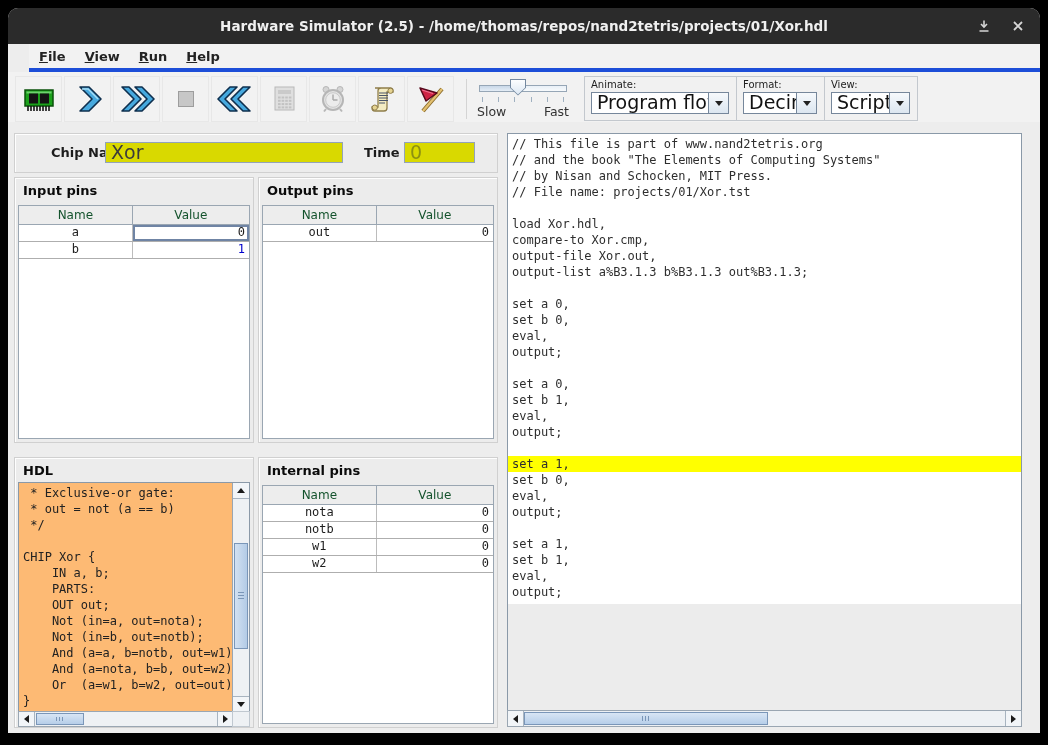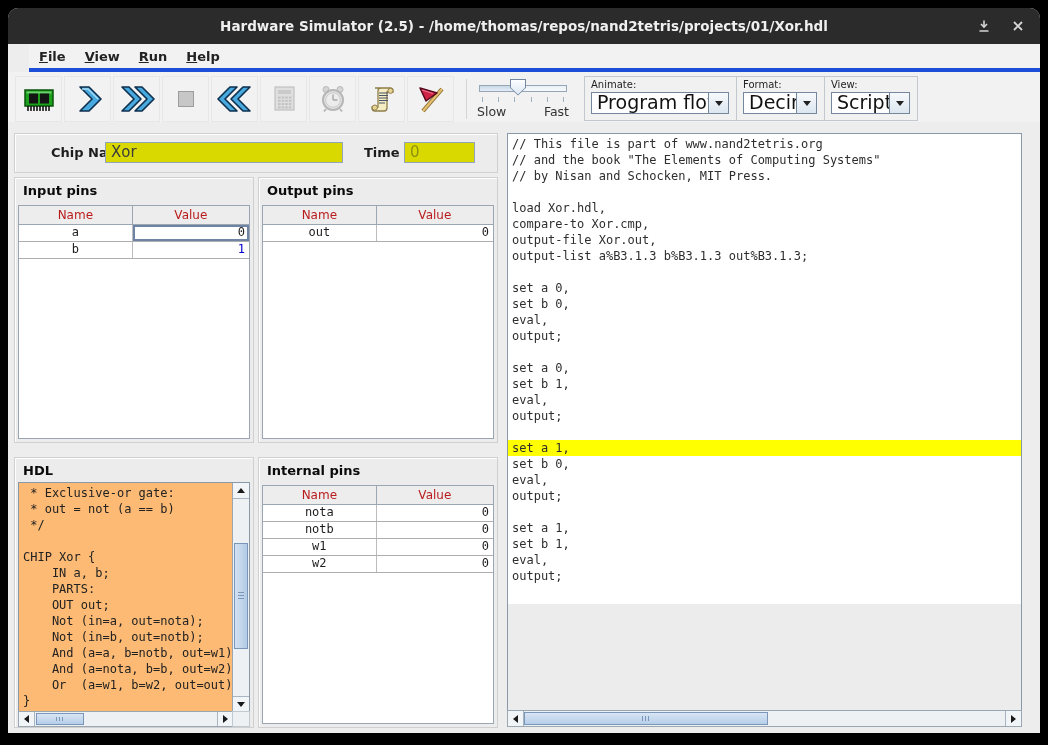--- a/index.html
+++ b/index.html
@@ -50,27 +50,27 @@
 
   
   .content{position:absolute;left:0;top:114px;width:1032px;height:611px;background:#ededed;}
 
   .panel{position:absolute;background:#ececec;border:1px solid #d0d0d0;box-shadow:inset 1px 1px 0 rgba(255,255,255,.95);}
   .panel-title{padding:5px 8px 2px;font-size:13px;font-weight:bold;color:#0a0a0a;}
 
   
   #chip-panel{left:6px;top:11px;width:482px;height:38px;}
   #chip-panel .lbl{position:absolute;top:11px;font-size:13px;font-weight:bold;color:#1c1c1c;}
-  .yellow-field{position:absolute;top:8px;height:19px;background:var(--field-yellow,#d9d900);border:1px solid #93a3b9;font-size:15px;line-height:19px;padding-left:5px;color:#3b3b3b;}
+  .yellow-field{position:absolute;top:8px;height:19px;background:var(--field-yellow,#d9d900);border:1px solid #93a3b9;font-size:19px;line-height:19px;padding-left:5px;color:#3b3b3b;}
   #time-label{color:#9b9b9b;}
   #time-field{color:#8d9111;}
 
   
   .table-wrap{position:absolute;left:3px;right:3px;top:27px;bottom:3px;background:#fff;border:1px solid #9aa6b2;}
-  .t-header{display:flex;height:18px;background:#ededed;border-bottom:1px solid #9aa6b2;font-size:12px;color:#b91c1c;align-items:center;}
+  .t-header{display:flex;height:18px;background:#ededed;border-bottom:1px solid #9aa6b2;font-size:12px;color:#14532d;align-items:center;}
   .t-header .hn{width:49%;text-align:center;border-right:1px solid #9aa6b2;height:100%;line-height:18px;}
   .t-header .hv{flex:1;text-align:center;line-height:18px;}
   .t-row{display:flex;height:16px;border-bottom:1px solid #aeaeae;font-family:"DejaVu Sans Mono","Liberation Mono",monospace;font-size:12px;color:#1d1d1d;}
   .t-row .cn{width:49%;text-align:center;border-right:1px solid #bcbcbc;line-height:15px;}
   .t-row .cv{flex:1;text-align:right;padding-right:4px;line-height:15px;}
   .t-row .cv.selected{outline:2px solid #6f84a4;outline-offset:-2px;}
   .t-row .cv.blue{color:var(--changed-blue,#0000cc);}
 
   #input-panel{left:6px;top:55px;width:238px;height:264px;}
   #output-panel{left:250px;top:55px;width:238px;height:264px;}
@@ -396,20 +396,21 @@
           <span class="cv">0</span>
         </div>
       </div>
     </div>
 
     <div id="script-viewport">
       <div class="script-text">
           <div class="code-line">// This file is part of www.nand2tetris.org</div>
           <div class="code-line">// and the book "The Elements of Computing Systems"</div>
           <div class="code-line">// by Nisan and Schocken, MIT Press.</div>
+          <div class="code-line">// File name: projects/01/Xor.tst</div>
           <div class="code-line">&nbsp;</div>
           <div class="code-line">load Xor.hdl,</div>
           <div class="code-line">compare-to Xor.cmp,</div>
           <div class="code-line">output-file Xor.out,</div>
           <div class="code-line">output-list a%B3.1.3 b%B3.1.3 out%B3.1.3;</div>
           <div class="code-line">&nbsp;</div>
           <div class="code-line">set a 0,</div>
           <div class="code-line">set b 0,</div>
           <div class="code-line">eval,</div>
           <div class="code-line">output;</div>

